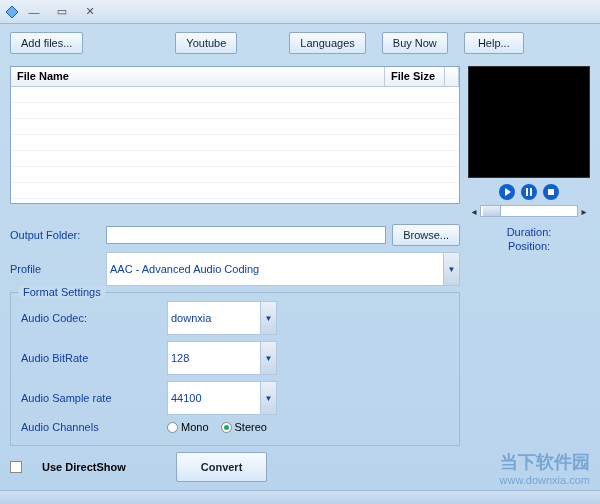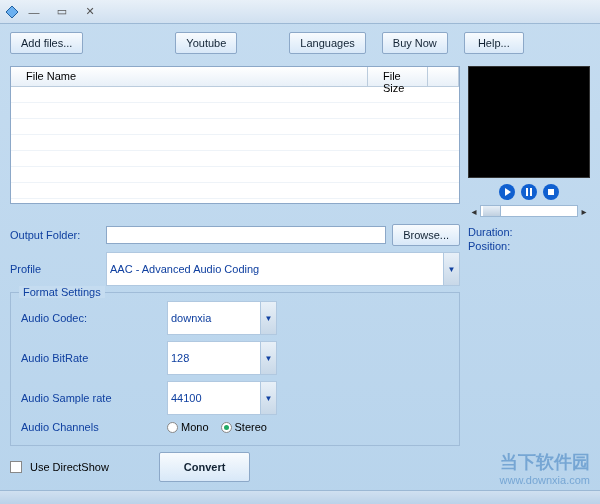--- a/index.html
+++ b/index.html
@@ -11,21 +11,21 @@
 .titlebar .winbtn { width: 20px; height: 14px; display: flex; align-items: center; justify-content: center; color: #555; cursor: pointer; }
 .content { padding: 8px 10px; }
 .toolbar { display: flex; gap: 16px; margin-bottom: 12px; }
 .toolbar .spacer1 { width: 60px; }
 .toolbar .spacer2 { width: 20px; }
 .btn { background: linear-gradient(to bottom, #f8fbfe, #d8e8f8); border: 1px solid #8ca8c8; border-radius: 2px; padding: 4px 10px; cursor: pointer; min-width: 60px; text-align: center; color: #123; }
 .btn-big { padding: 8px 24px; font-weight: bold; font-size: 11px; }
 .midrow { display: flex; gap: 8px; margin-bottom: 6px; }
 .filegrid { flex: 1; background: #fff; border: 1px solid #8ca8c8; height: 138px; }
 .gridhead { display: flex; background: linear-gradient(to bottom, #fff, #e8f0f8); border-bottom: 1px solid #bcd; height: 20px; }
-.gridhead .col { padding: 3px 15px; border-right: 1px solid #bcd; }
+.gridhead .col { padding: 3px 6px; border-right: 1px solid #bcd; font-weight: bold; }
 .col-name { flex: 1; }
 .col-size { width: 60px; }
 .col-end { width: 14px; }
 .gridbody { height: 116px; overflow: hidden; }
 .gridbody .row { height: 16px; border-bottom: 1px solid #eef3f8; }
 .preview { width: 122px; }
 .video { width: 122px; height: 112px; background: #000; border: 1px solid #333; }
 .controls { display: flex; justify-content: center; gap: 2px; margin-top: 4px; }
 .ctrlbtn { width: 20px; height: 20px; border-radius: 10px; display: flex; align-items: center; justify-content: center; cursor: pointer; }
 .ctrlbtn svg { display: block; }
@@ -38,28 +38,28 @@
 .formrow .label { width: 90px; color: #1040a0; }
 .textinput { background: #fff; border: 1px solid #8ca8c8; height: 18px; padding: 1px 3px; }
 .select { background: #fff; border: 1px solid #b0c8e0; height: 34px; display: flex; align-items: center; padding: 0 3px; position: relative; color: #1040a0; }
 .select .arrow { position: absolute; right: 0; top: 0; width: 16px; height: 100%; background: linear-gradient(to bottom,#e8f0f8,#c8d8e8); border-left: 1px solid #b0c8e0; display: flex; align-items: center; justify-content: center; font-size: 8px; }
 .fieldset { border: 1px solid #a0bcd8; padding: 8px 10px 6px; margin-bottom: 6px; position: relative; }
 .fieldset .legend { position: absolute; top: -7px; left: 8px; background: #c5dcf0; padding: 0 4px; color: #1040a0; }
 .radiogrp { display: flex; gap: 12px; align-items: center; }
 .radio { display: flex; align-items: center; gap: 3px; cursor: pointer; }
 .radio .dot { width: 11px; height: 11px; border-radius: 50%; border: 1px solid #888; display: flex; align-items: center; justify-content: center; background: #fff; }
 .radio.checked .dot::after { content: ''; width: 5px; height: 5px; border-radius: 50%; background: #2a6; }
-.chk { display: flex; gap: 8px; cursor: pointer; }
+.chk { display: flex; gap: 20px; cursor: pointer; font-weight: bold; }
 .chk .box { width: 12px; height: 12px; border: 1px solid #888; background: #fff; }
 .bottombar { height: 16px; background: linear-gradient(to bottom,#d0e0f0,#b8d0e8); border-top: 1px solid #9cb8d4; }
 .watermark { position: absolute; right: 10px; bottom: 18px; opacity: 0.55; text-align: right; pointer-events: none; }
 .watermark .big { font-size: 18px; color: #4080c0; font-weight: bold; }
 .watermark .small { font-size: 11px; color: #4080c0; }
 .leftcol { flex: 1; }
-.rightinfo { width: 122px; }
+.rightinfo { width: 122px; text-align: center; }
 .convertrow { display: flex; align-items: center; gap: 50px; margin-top: 4px; }
 </style>
 </head>
 <body>
 
 <div class="titlebar">
   <span class="icon">
     <svg width="14" height="14" viewBox="0 0 14 14">
         <polygon points="7,1 13,7 7,13 1,7" fill="#6bb0f0" stroke="#2060a0"></polygon>
       </svg>

